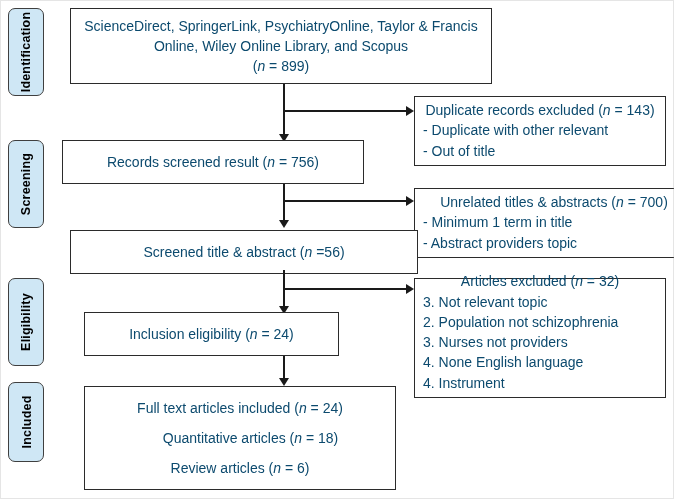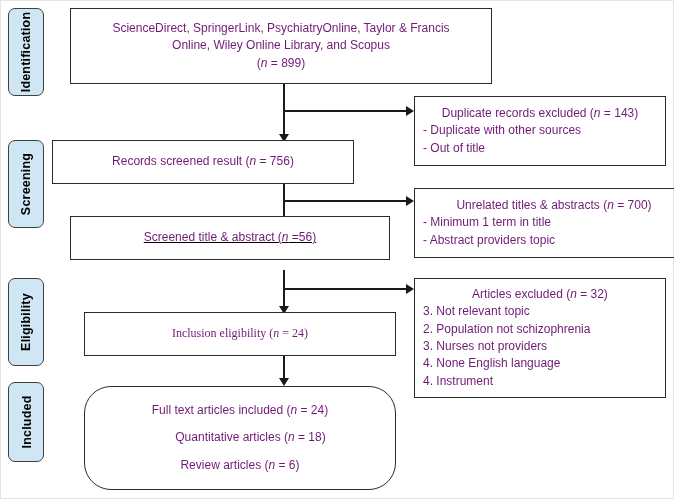--- a/index.html
+++ b/index.html
@@ -46,24 +46,25 @@
     justify-content: center;
     padding: 4px 8px;
   }
   .box.center {
     align-items: center;
     text-align: center;
   }
   .box.leftish {
     align-items: stretch;
     text-align: left;
+    justify-content: flex-end;
   }
   .line {
-    font-size: 12px;
-    color: #701a75;
+    font-size: 14px;
+    color: #0c4a6e;
     line-height: 1.45;
   }
   .line.center { text-align: center; }
   .line.head-center { text-align: center; }
   .line.left { text-align: left; }
   .ital { font-style: italic; }
   .conn {
     position: absolute;
     background: #1a1a1a;
   }
@@ -115,64 +116,64 @@
     <div class="line center">(<span class="ital">n</span> = 899)</div>
   </div>
 
   <div class="conn vline" style="left:283px; top:84px; height:56px;"></div>
   <div class="arrow-down" style="left:278.5px; top:134px;"></div>
   <div class="conn hline" style="left:283px; top:110px; width:125px;"></div>
   <div class="arrow-right" style="left:406px; top:105.5px;"></div>
 
   <div class="box leftish" style="left:414px; top:96px; width:252px; height:70px;">
     <div class="line head-center">Duplicate records excluded (<span class="ital">n</span> = 143)</div>
-    <div class="line left">- Duplicate with other sources</div>
+    <div class="line left">- Duplicate with other relevant</div>
     <div class="line left">- Out of title</div>
   </div>
 
-  <div class="box center" style="left:52px; top:140px; width:302px; height:44px;">
+  <div class="box center" style="left:62px; top:140px; width:302px; height:44px;">
     <div class="line center">Records screened result (<span class="ital">n</span> = 756)</div>
   </div>
 
   <div class="conn vline" style="left:283px; top:184px; height:42px;"></div>
   <div class="arrow-down" style="left:278.5px; top:220px;"></div>
   <div class="conn hline" style="left:283px; top:200px; width:125px;"></div>
   <div class="arrow-right" style="left:406px; top:195.5px;"></div>
 
   <div class="box leftish" style="left:414px; top:188px; width:280px; height:70px;">
     <div class="line head-center">Unrelated titles &amp; abstracts (<span class="ital">n</span> = 700)</div>
     <div class="line left">- Minimum 1 term in title</div>
     <div class="line left">- Abstract providers topic</div>
   </div>
 
-  <div class="box center" style="left:70px; top:216px; width:320px; height:44px;text-decoration:underline;">
+  <div class="box center" style="left:70px; top:230px; width:348px; height:44px;">
     <div class="line center">Screened title &amp; abstract (<span class="ital">n</span> =56)</div>
   </div>
 
   <div class="conn vline" style="left:283px; top:270px; height:42px;"></div>
   <div class="arrow-down" style="left:278.5px; top:306px;"></div>
   <div class="conn hline" style="left:283px; top:288px; width:125px;"></div>
   <div class="arrow-right" style="left:406px; top:283.5px;"></div>
 
   <div class="box leftish" style="left:414px; top:278px; width:252px; height:120px;">
     <div class="line head-center">Articles excluded (<span class="ital">n</span> = 32)</div>
     <div class="line left">3. Not relevant topic</div>
     <div class="line left">2. Population not schizophrenia</div>
     <div class="line left">3. Nurses not providers</div>
     <div class="line left">4. None English language</div>
     <div class="line left">4. Instrument</div>
   </div>
 
-  <div class="box center" style="left:84px; top:312px; width:312px; height:44px;font-family:Liberation Serif, serif;">
+  <div class="box center" style="left:84px; top:312px; width:255px; height:44px;">
     <div class="line center">Inclusion eligibility (<span class="ital">n</span> = 24)</div>
   </div>
 
   <div class="conn vline" style="left:283px; top:356px; height:28px;"></div>
   <div class="arrow-down" style="left:278.5px; top:378px;"></div>
 
-  <div class="box center" style="left:84px; top:386px; width:312px; height:104px;border-radius:27px;">
+  <div class="box center" style="left:84px; top:386px; width:312px; height:104px;">
     <div class="line center" style="margin-bottom:10px;">Full text articles included (<span class="ital">n</span> = 24)</div>
     <div class="line center" style="margin-bottom:10px;margin-left:21px;">Quantitative articles (<span class="ital">n</span> = 18)</div>
     <div class="line center">Review articles (<span class="ital">n</span> = 6)</div>
   </div>
 
   <div class="edge-shadow"></div>
 </div>
 
 </body></html>

